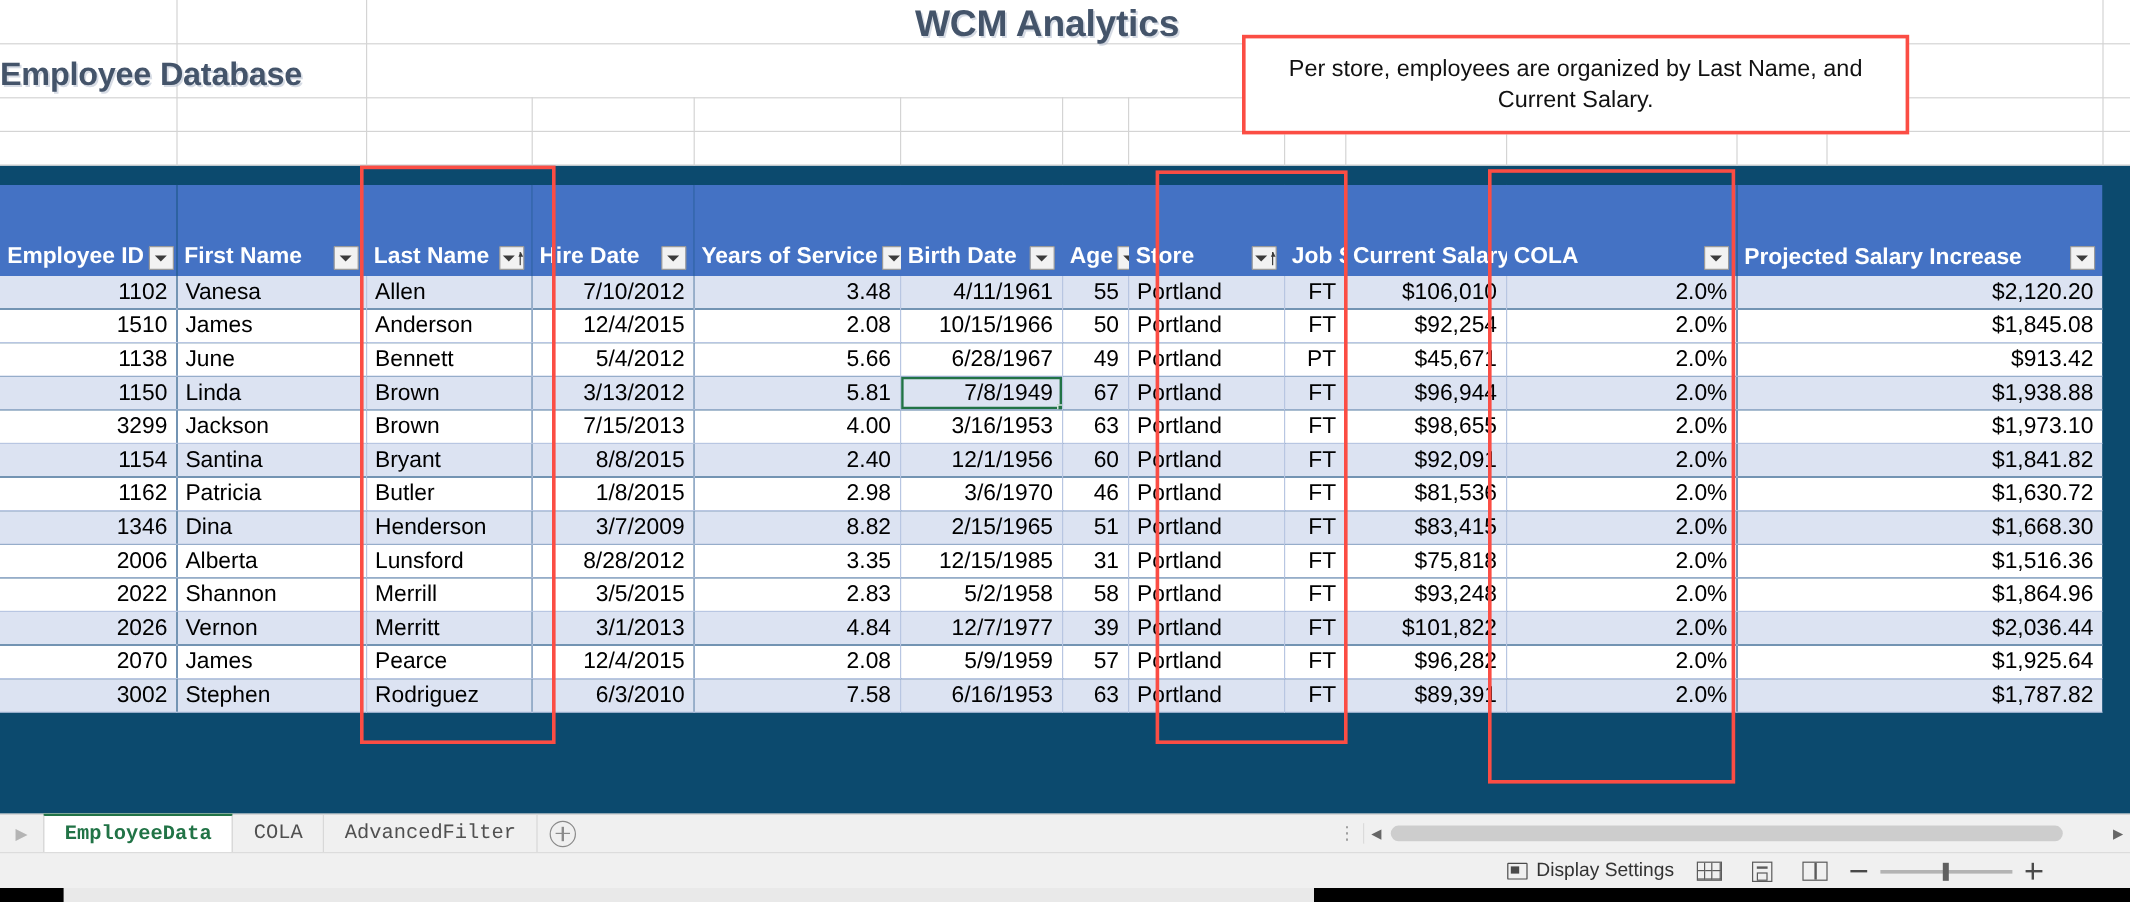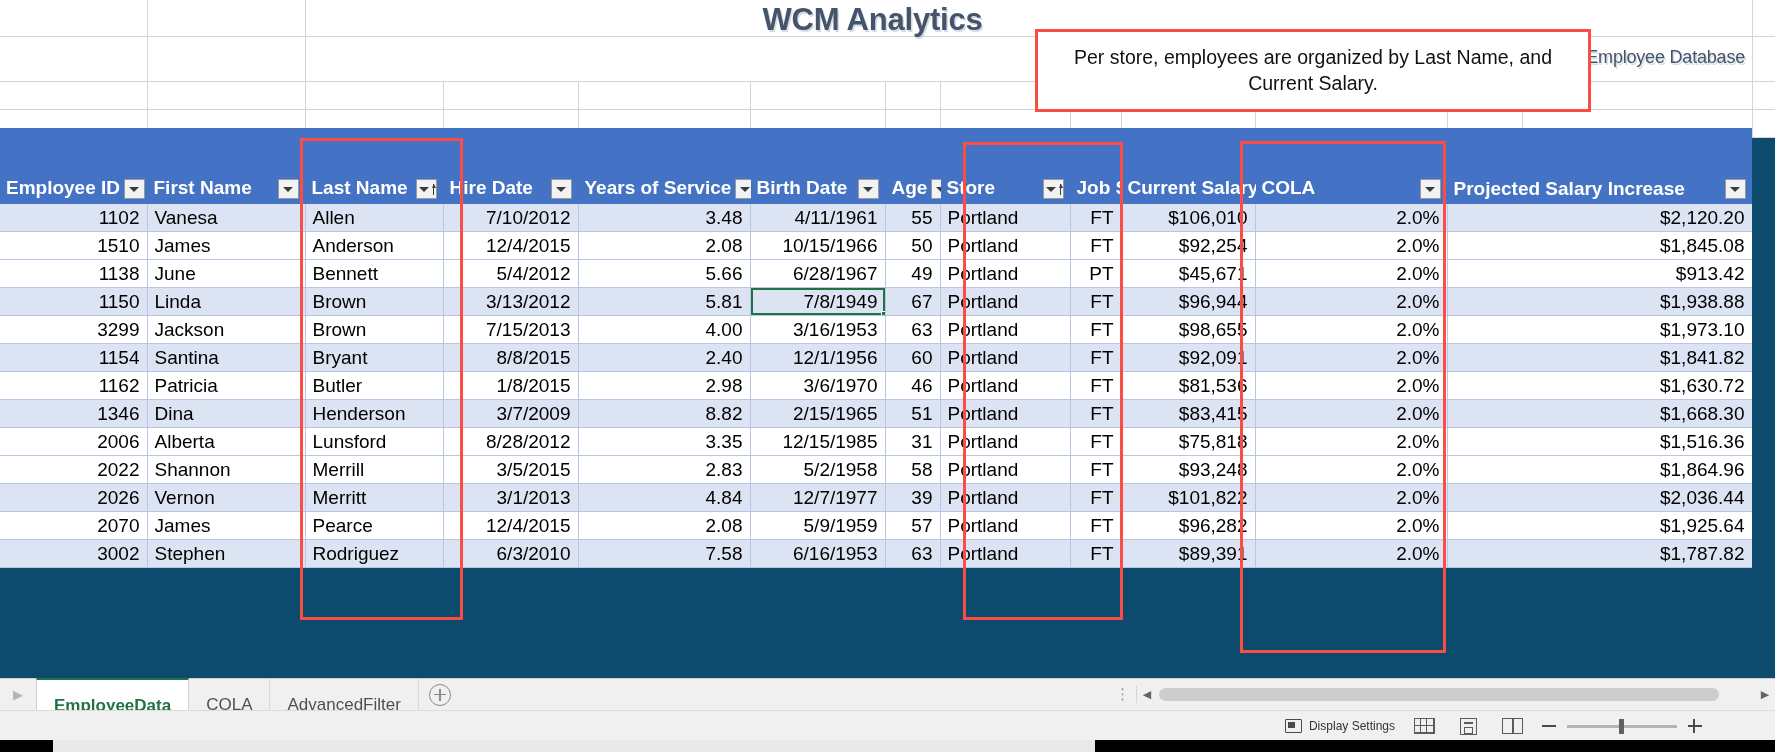--- a/index.html
+++ b/index.html
@@ -35,23 +35,23 @@
     font-size: 31px;
     font-weight: bold;
     color: #44546a;
     letter-spacing: -0.2px;
     text-shadow: 1.5px 1.5px 0 rgba(180,190,205,0.55);
   }
   .wb-subtitle {
     position: absolute;
     left: 0; top: 47px;
     width: 1745px;
-    text-align: right;
-    font-size: 18px;
-    font-weight: normal;
+    text-align: left;
+    font-size: 27px;
+    font-weight: bold;
     color: #44546a;
     letter-spacing: -0.2px;
     text-shadow: 1.5px 1.5px 0 rgba(180,190,205,0.55);
   }
 
   
   .callout {
     position: absolute;
     left: 1035px; top: 29px;
     width: 556px; height: 83px;
@@ -67,21 +67,21 @@
     font-size: 19.5px;
     color: #111111;
     text-align: center;
     line-height: 1.32;
     font-family: "Liberation Sans", sans-serif;
   }
 
   
   .table-wrap {
     position: absolute;
-    left: 0; top: 128px;
+    left: 0; top: 154px;
     width: 1752px;
     height: 540px;
     overflow: hidden;
   }
   table.sheet {
     border-collapse: collapse;
     table-layout: fixed;
     width: 1752px;
     font-size: 19px;
     color: #000000;
@@ -193,24 +193,25 @@
     align-items: center;
   }
   .tab-nav {
     width: 36px; height: 32px;
     display: flex; align-items: center; justify-content: center;
     color: #b4b4b4; font-size: 13px;
   }
   .sheet-tab {
     height: 32px;
     padding: 16px 17px;
-    display: flex; 
+    display: flex; align-items: center;
     font-size: 17px;
     color: #505050;
     border-right: 1px solid #d8d8d8;
+    font-family: Liberation Mono, monospace;
   }
   .sheet-tab.active {
     background: #ffffff;
     color: #217346;
     font-weight: bold;
     border-top: 2px solid #217346;
     border-right: 1px solid #d0d0d0;
     border-left: 1px solid #d0d0d0;
   }
   .add-sheet {
@@ -275,21 +276,21 @@
   }
   .status-right {
     position: absolute;
     right: 0; top: 0;
     height: 30px;
     display: flex; align-items: center; gap: 14px;
     padding-right: 12px;
   }
   .disp-settings {
     display: flex; align-items: center; gap: 7px;
-    font-size: 12px; color: #333333;
+    font-size: 16px; color: #333333;
   }
   .disp-icon {
     width: 17px; height: 14px;
     border: 1.6px solid #4a4a4a;
     border-radius: 1px;
     position: relative;
   }
   .disp-icon::after {
     content: ""; position: absolute; left: 2px; top: 2px;
     width: 7px; height: 6px; background: #4a4a4a;

